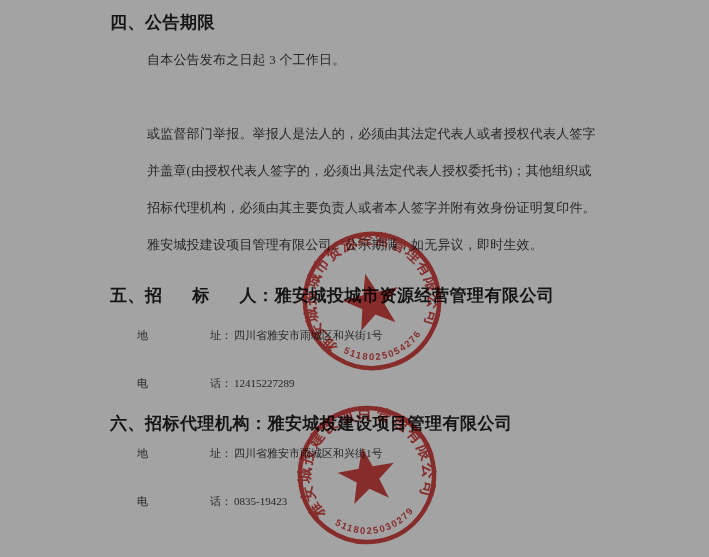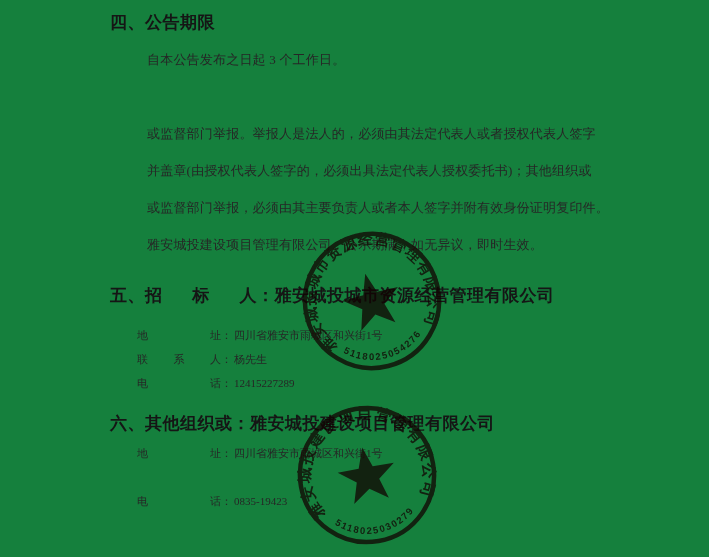--- a/index.html
+++ b/index.html
@@ -1,17 +1,17 @@
 <!DOCTYPE html>
 <html><head>
 <meta charset="utf-8">
 <style>
   html,body{margin:0;padding:0;background:#e8e8e8;}
   .page{
-    position:relative;width:709px;height:557px;background:#15803d;
+    position:relative;width:709px;height:557px;background:#a3a3a3;
     overflow:hidden;
     font-family:"Liberation Serif","DejaVu Serif",serif;
     color:#262626;
   }
   .t{position:absolute;white-space:pre;line-height:1.25;}
   .h{font-weight:bold;color:#151515;font-size:17px;letter-spacing:0.5px;}
   .b{font-size:13px;letter-spacing:0.2px;margin-left:37px;}
   .row{position:absolute;left:137px;font-size:11px;white-space:pre;}
   .flabel{display:inline-block;width:84px;text-align:justify;text-align-last:justify;}
   .hlabel{display:inline-block;width:112px;text-align:justify;text-align-last:justify;}
@@ -26,30 +26,29 @@
 </style>
 </head>
 <body>
 
 <div class="page">
 
   <div class="t h" style="left:110px;top:12px;">四、公告期限</div>
   <div class="t b" style="left:110px;top:52px;">自本公告发布之日起 3 个工作日。</div>
   <div class="t b" style="left:110px;top:163px;">并盖章(由授权代表人签字的，必须出具法定代表人授权委托书)；其他组织或</div>
   <div class="t b" style="left:110px;top:126px;">或监督部门举报。举报人是法人的，必须由其法定代表人或者授权代表人签字</div>
-  <div class="t b" style="left:110px;top:200px;">或监督部门举报，必须由其主要负责人或者本人签字并附有效身份证明复印件。</div>
+  <div class="t b" style="left:110px;top:200px;">招标代理机构，必须由其主要负责人或者本人签字并附有效身份证明复印件。</div>
   <div class="t b" style="left:110px;top:237px;">雅安城投建设项目管理有限公司。公示期满，如无异议，即时生效。</div>
 
   <div class="t h" style="left:110px;top:285px;"><span>五、</span><span class="hlabel">招标人</span><span>：</span><span>雅安城投城市资源经营管理有限公司</span></div>
 
   <div class="row" style="top:328px;"><span class="flabel">地址</span><span>：</span><span class="val">四川省雅安市雨城区和兴街1号</span></div>
-  <div class="row" style="top:352px;"><span class="flabel">联系人</span><span>：</span><span class="val">杨先生</span></div>
   <div class="row" style="top:376px;"><span class="flabel">电话</span><span>：</span><span class="val">12415227289</span></div>
 
-  <div class="t h" style="left:110px;top:413px;"><span>六、</span><span>其他组织或</span><span>：</span><span>雅安城投建设项目管理有限公司</span></div>
+  <div class="t h" style="left:110px;top:413px;"><span>六、</span><span>招标代理机构</span><span>：</span><span>雅安城投建设项目管理有限公司</span></div>
 
   <div class="row" style="top:446px;"><span class="flabel">地址</span><span>：</span><span class="val">四川省雅安市雨城区和兴街1号</span></div>
   <div class="row" style="top:494px;"><span class="flabel">电话</span><span>：</span><span class="val">0835-19423</span></div>
 
   <svg class="seal seal1" width="160" height="160" viewBox="0 0 160 160">
     <defs>
       <path id="s1top" d="M 33.3 112.7 A 57 57 0 1 1 126.7 112.7" fill="none"></path>
       <path id="s1bot" d="M 34.8 117.9 A 59 59 0 0 0 125.2 117.9" fill="none"></path>
     </defs>
     <circle cx="80" cy="80" r="67" fill="none" stroke-width="4.5" stroke="#cc2a28"></circle>

